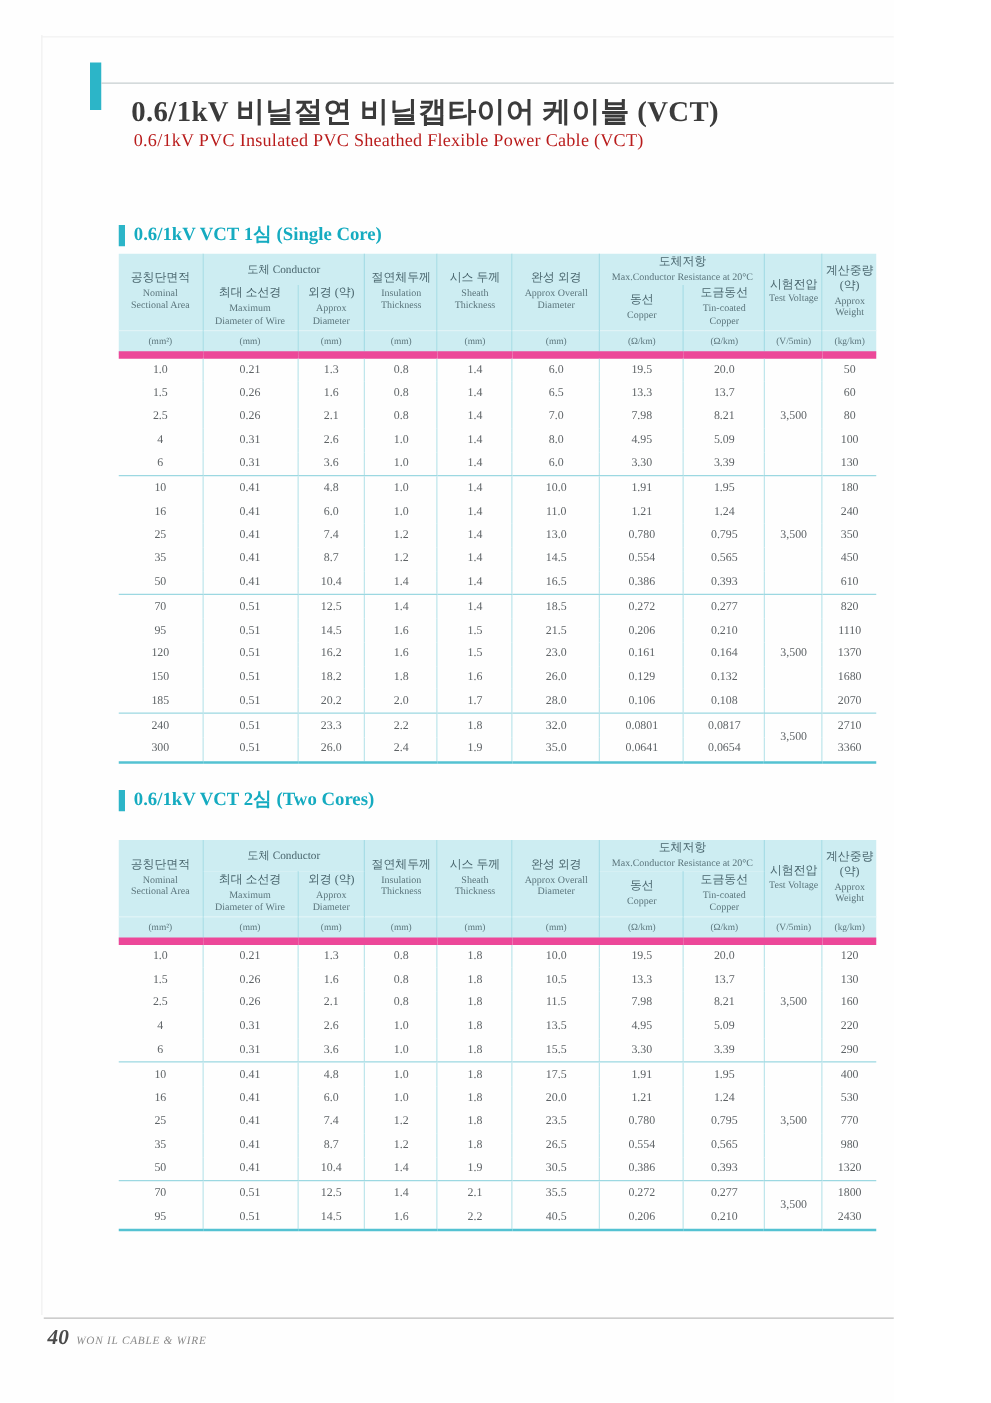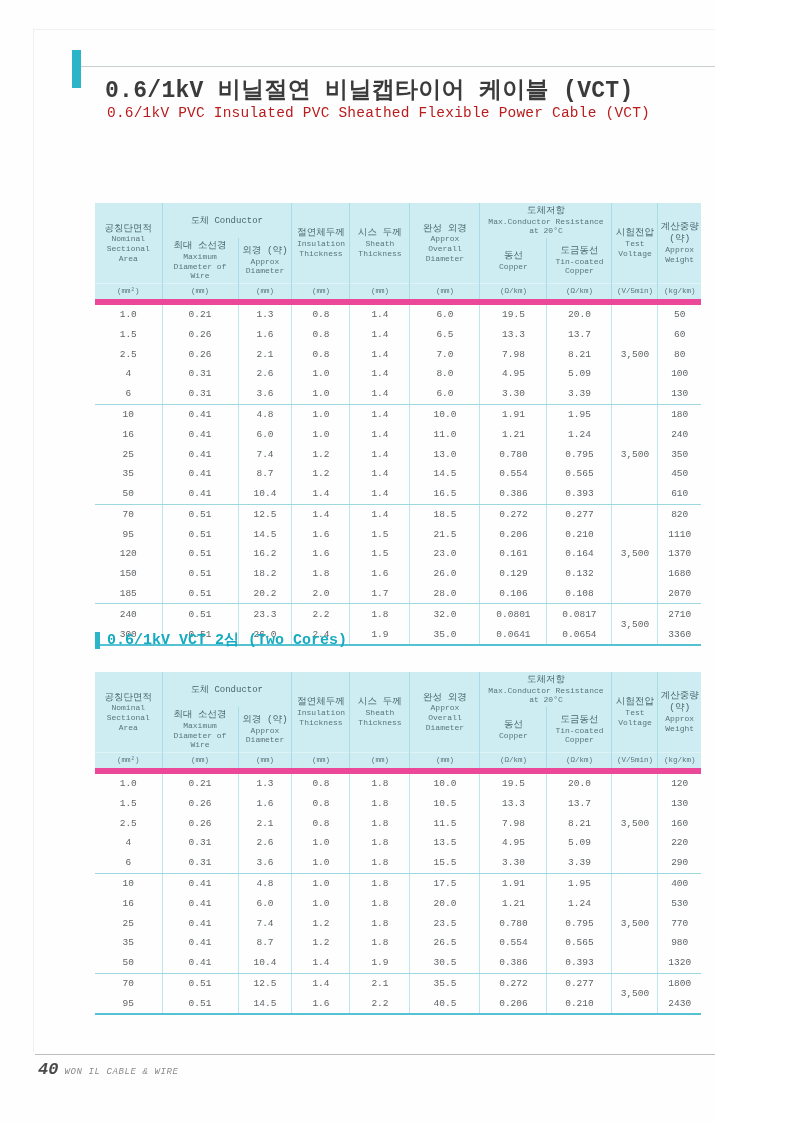--- a/index.html
+++ b/index.html
@@ -1,17 +1,17 @@
 <!DOCTYPE html>
 <html><head>
 <meta charset="utf-8">
 <style>
   html,body{margin:0;padding:0;background:#ffffff;}
   .page{position:relative;width:715px;height:1122px;background:#fefefe;overflow:hidden;
-        font-family:Liberation Mono, monospace;}
+        font-family:Liberation Serif, serif;}
   
   .scan-edge-v{position:absolute;left:33px;top:28px;width:1px;height:1024px;background:#efefef;}
   .scan-edge-h{position:absolute;left:33px;top:29px;width:752px;height:1px;background:#f1f1f1;}
 
   
   .accent-bar{position:absolute;left:72px;top:50px;width:9px;height:38px;background:#2cb5c8;}
   .mast-rule{position:absolute;left:81px;top:66px;width:702px;height:1px;background:#c6cecf;}
   .page-title{position:absolute;left:105px;top:74px;margin:0;font-size:23px;font-weight:bold;
               color:#3b3b3b;letter-spacing:0.3px;white-space:nowrap;}
   .page-subtitle{position:absolute;left:107px;top:105px;margin:0;font-size:14.5px;font-weight:normal;
@@ -55,20 +55,21 @@
 
 <div class="page">
   <div class="scan-edge-v"></div>
   <div class="scan-edge-h"></div>
 
   <div class="accent-bar"></div>
   <div class="mast-rule"></div>
   <h1 class="page-title">0.6/1kV 비닐절연 비닐캡타이어 케이블 (VCT)</h1>
   <h2 class="page-subtitle">0.6/1kV PVC Insulated PVC Sheathed Flexible Power Cable (VCT)</h2>
 
+  <h3 id="sec1-heading" class="sec-heading">0.6/1kV VCT 1심 (Single Core)</h3>
   <table id="table1" class="spec-table">
       <colgroup>
         <col style="width: 11.06%;">
         <col style="width: 12.54%;">
         <col style="width: 8.91%;">
         <col style="width: 9.57%;">
         <col style="width: 9.9%;">
         <col style="width: 11.55%;">
         <col style="width: 11.06%;">
         <col style="width: 10.73%;">

